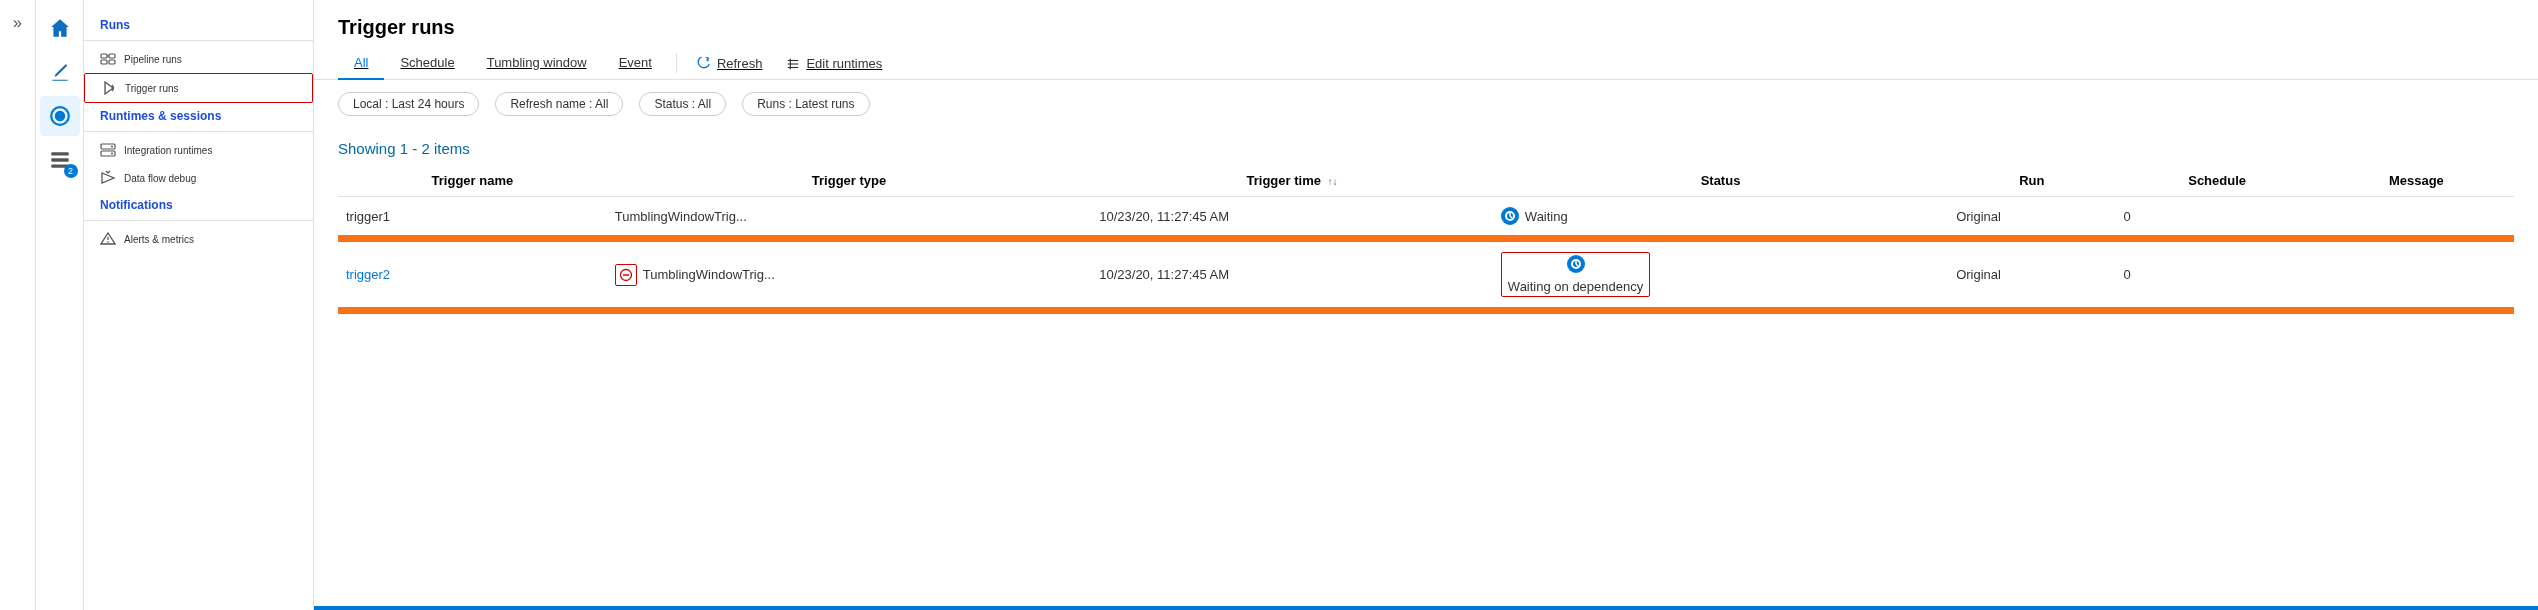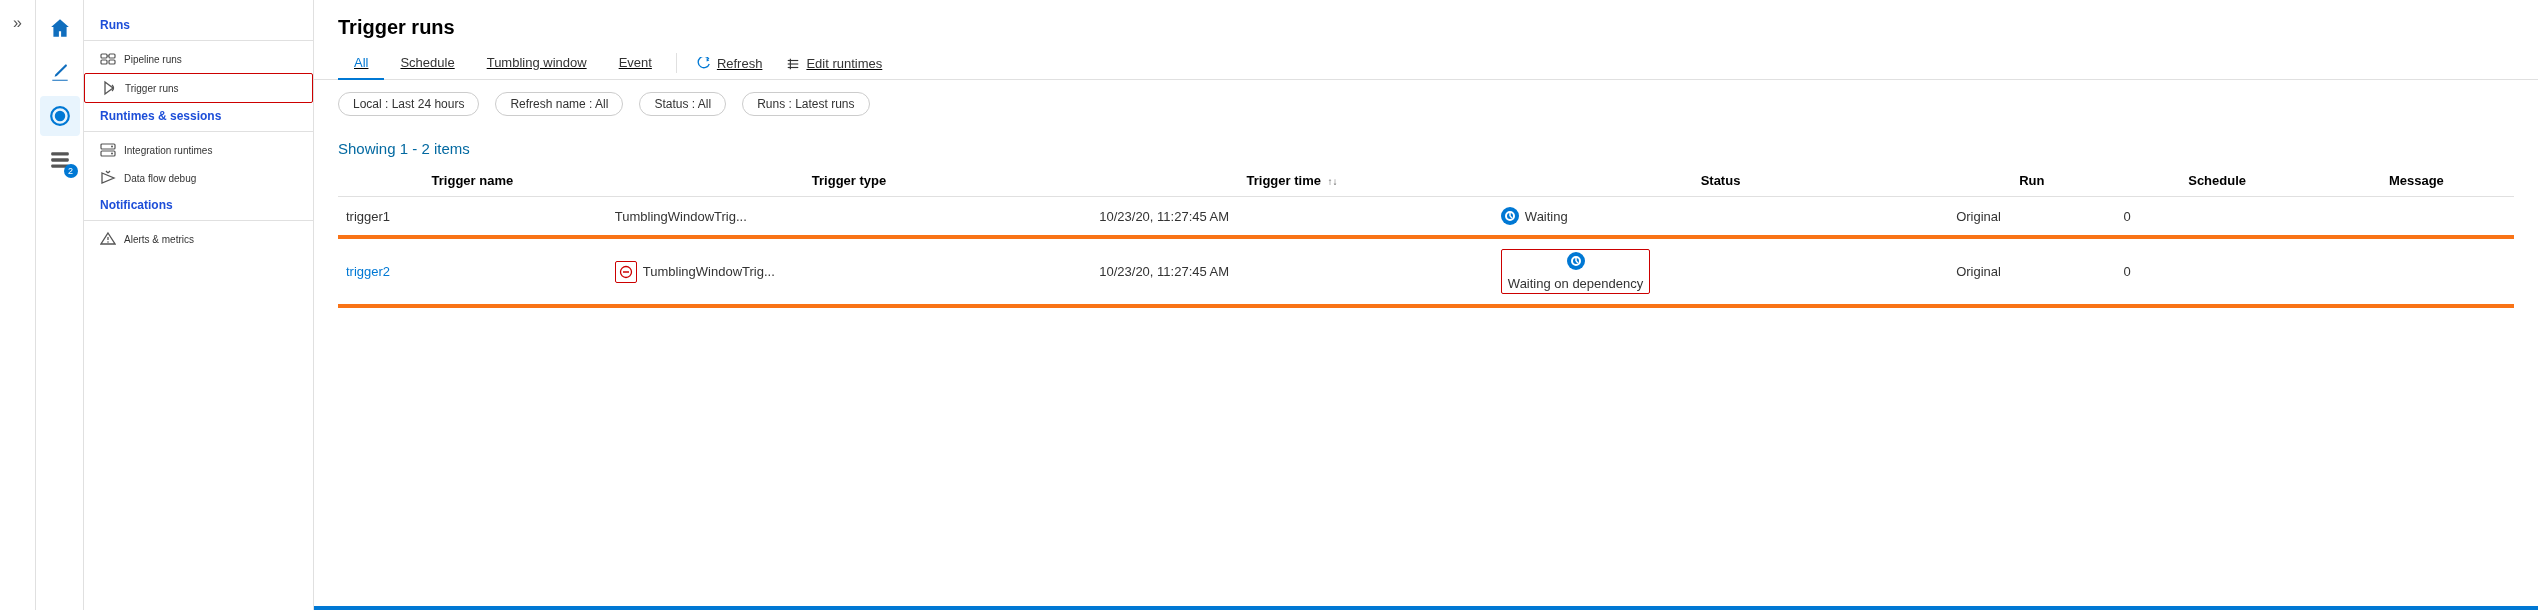--- a/index.html
+++ b/index.html
@@ -192,21 +192,21 @@
       font-size: 13px;
       font-weight: 600;
       color: #000;
       padding: 8px 8px;
       border-bottom: 1px solid #e0e0e0;
     }
     td {
       padding: 10px 8px;
       font-size: 13px;
       color: #333;
-      border-bottom: 4px solid #f97316;
+      border-bottom: 7px solid #f97316;
     }
     .trigger-link {
       color: #0078d4;
       cursor: pointer;
       text-decoration: none;
     }
 
     .status-cell {
       display: flex;
       align-items: center;

